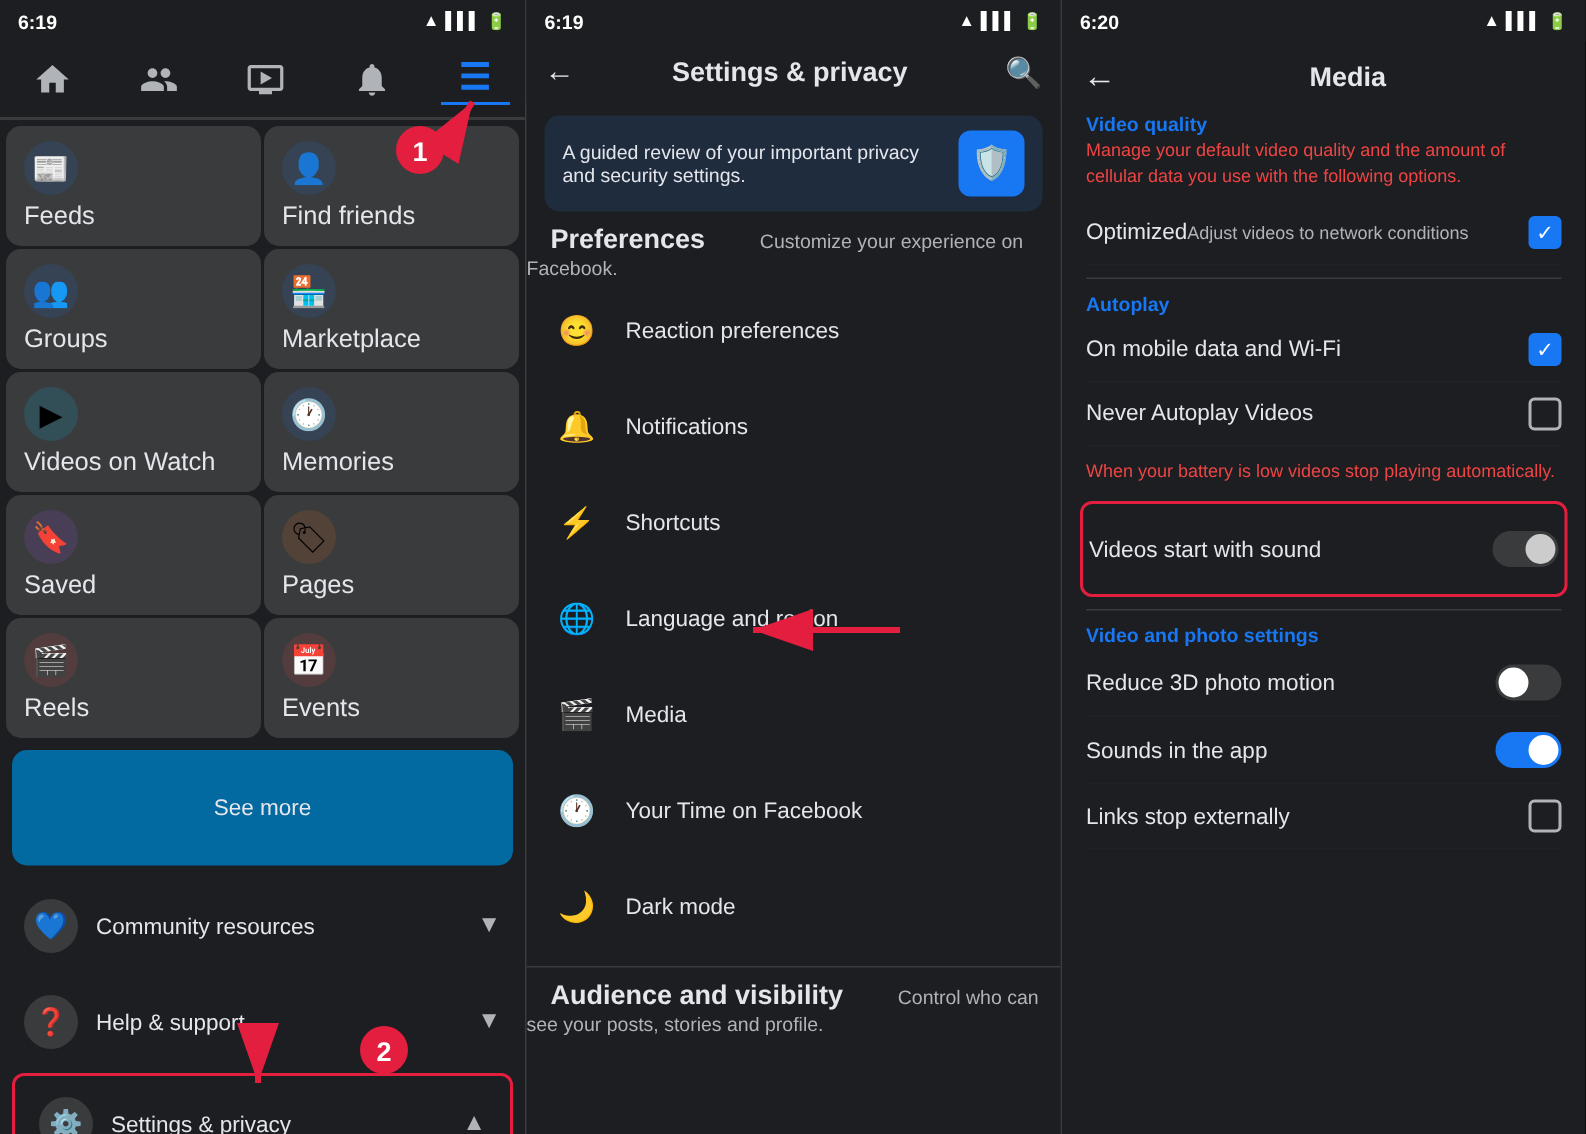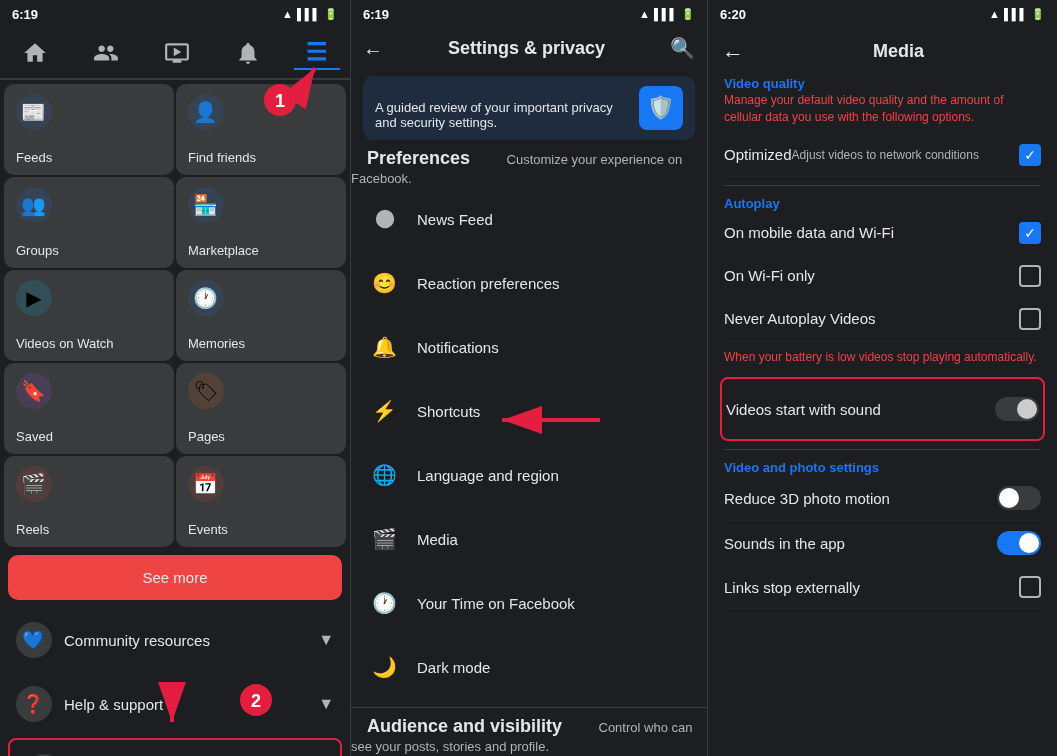--- a/index.html
+++ b/index.html
@@ -89,34 +89,33 @@
       width: 36px; height: 36px;
       border-radius: 50%;
       display: flex;
       align-items: center;
       justify-content: center;
       margin-bottom: 4px;
       font-size: 20px;
     }
     .menu-item-label {
       color: #e4e6eb;
-      font-size: 13px;
+      font-size: 17px;
       font-weight: 500;
-      margin-top: 16px;
     }
 
     .see-more-btn {
       margin: 4px 8px;
-      background: #ef4444;
+      background: #0369a1;
       border: none;
       border-radius: 10px;
       color: #e4e6eb;
       font-size: 15px;
       font-weight: 500;
-      padding: 14px;
+      padding: 30px;
       cursor: pointer;
       text-align: center;
       width: calc(100% - 16px);
     }
 
     .menu-sections {
       flex: 1;
       overflow-y: auto;
       padding: 4px 0;
     }
@@ -197,21 +196,21 @@
       font-size: 20px;
       cursor: pointer;
     }
 
     .privacy-banner {
       margin: 8px 12px;
       background: #2d88ff22;
       border-radius: 10px;
       padding: 10px 12px;
       display: flex;
-      align-items: flex-end;
+      align-items: center;
       gap: 10px;
     }
     .privacy-banner-text {
       color: #e4e6eb;
       font-size: 13px;
       flex: 1;
     }
     .privacy-banner-icon {
       width: 44px; height: 44px;
       background: #1877f2;
@@ -540,28 +539,20 @@
     <div class="privacy-banner">
       <span class="privacy-banner-text">A guided review of your important privacy and security settings.</span>
       <div class="privacy-banner-icon">🛡️</div>
     </div>
 
     <div class="settings-list">
       <span class="section-title">Preferences</span>
       <span class="section-subtitle">Customize your experience on Facebook.</span>
 
       <div class="settings-list-item">
-        <div class="settings-list-icon">
-          <svg width="22" height="22" viewBox="0 0 24 24" fill="#b0b3b8">
-              <circle cx="12" cy="12" r="10"></circle>
-            </svg>
-        </div>
-        <span class="settings-list-label">News Feed</span>
-      </div>
-      <div class="settings-list-item">
         <div class="settings-list-icon">😊</div>
         <span class="settings-list-label">Reaction preferences</span>
       </div>
       <div class="settings-list-item">
         <div class="settings-list-icon">🔔</div>
         <span class="settings-list-label">Notifications</span>
       </div>
       <div class="settings-list-item">
         <div class="settings-list-icon">⚡</div>
         <span class="settings-list-label">Shortcuts</span>
@@ -626,24 +617,20 @@
 
 
       <div class="divider"></div>
       <span class="media-section-label">Autoplay</span>
 
       <div class="media-option">
         <span class="media-option-title">On mobile data and Wi-Fi</span>
         <div class="checkbox checked"></div>
       </div>
       <div class="media-option">
-        <span class="media-option-title">On Wi-Fi only</span>
-        <div class="checkbox"></div>
-      </div>
-      <div class="media-option">
         <span class="media-option-title">Never Autoplay Videos</span>
         <div class="checkbox"></div>
       </div>
 
       <p class="media-desc" style="padding-top:8px;">When your battery is low videos stop playing automatically.</p>
 
       
       <div style="border:2px solid #e41e3f;border-radius:8px;padding:8px 4px;margin:4px -4px;">
         <div class="media-option" style="border:none;">
           <span class="media-option-title">Videos start with sound</span>

